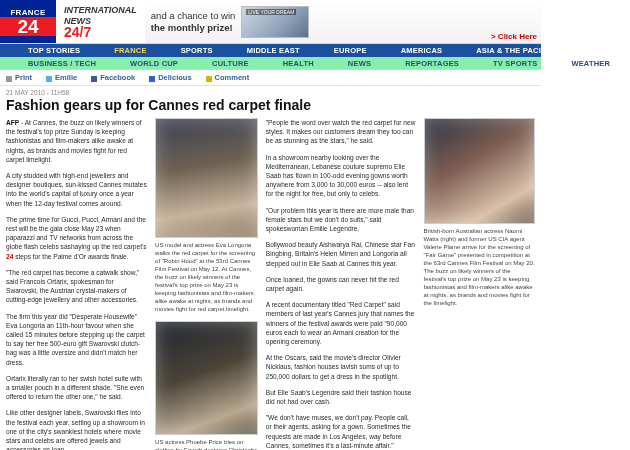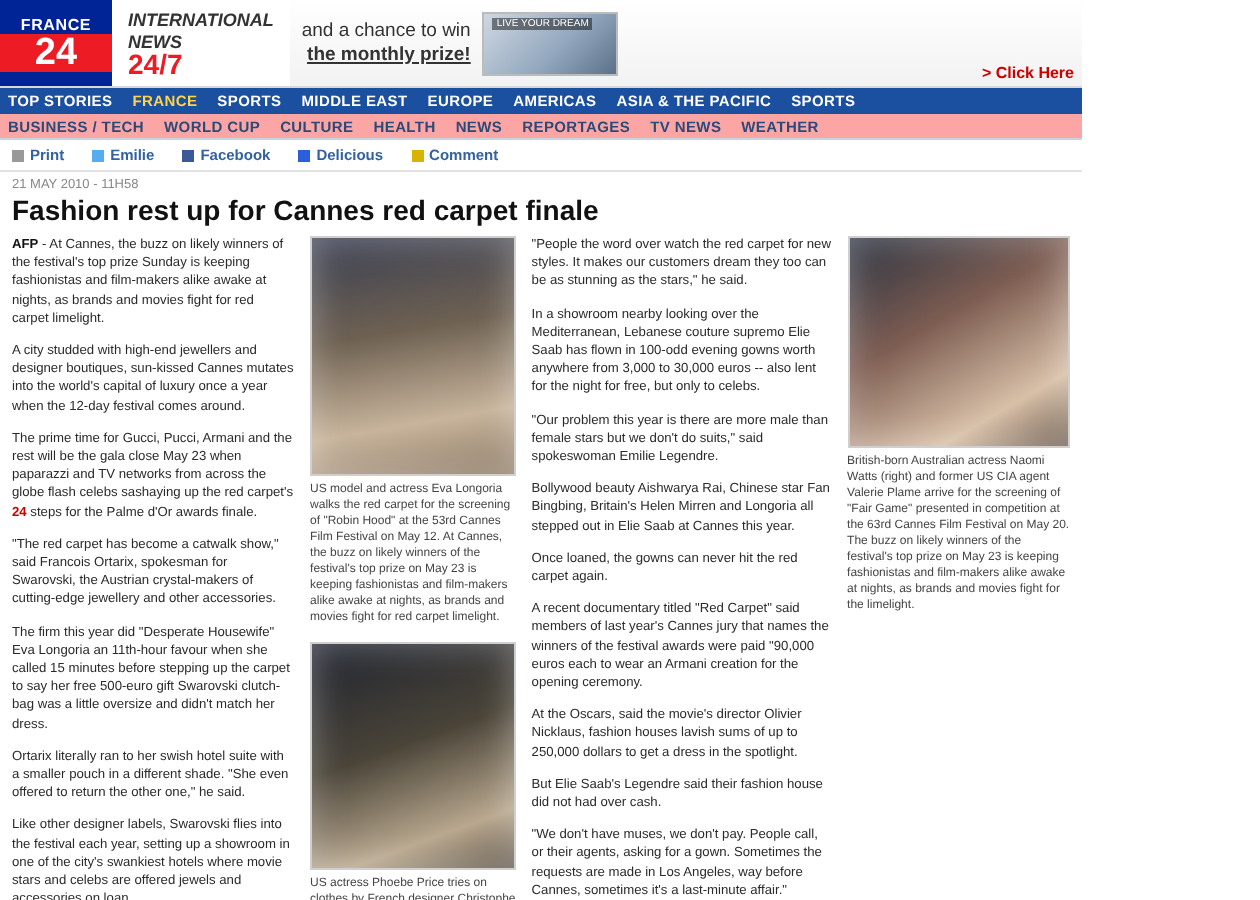--- a/index.html
+++ b/index.html
@@ -57,29 +57,28 @@
     line-height: 11px;
   }
   .brandtext .b1 { font-weight: bold; color:#333; font-size: 9px; font-style: italic;}
   .brandtext .b2 { font-weight: bold; color:#ed1c24; font-size: 14px;}
   .promo {
     flex: 1;
     position: relative;
     display: flex;
     align-items: center;
     background: linear-gradient(#ffffff,#f2f2f2);
-    text-align: right;
   }
   .promo-text {
     font-size: 9.5px;
     color: #333;
     line-height: 12px;
     padding-left: 6px;
   }
-  .promo-text .bold { font-weight: bold; text-decoration: underline; }
+  .promo-text .bold { font-weight: bold; }
   .promo-img {
     width: 68px; height: 32px;
     margin-left: 6px;
     background: linear-gradient(135deg,#cfd8e3,#8fa4bb 60%,#5d7288);
     border: 1px solid #bbb;
     position: relative;
   }
   .promo-img .tag {
     position: absolute;
     top: 2px; left: 4px;
@@ -103,39 +102,39 @@
     height: 13px;
     background: #1b4fa0;
     color: #fff;
     font-size: 7.5px;
     font-weight: bold;
     padding: 0 4px;
     gap: 10px;
     letter-spacing: 0.2px;
   }
   .navbar.row2 {
-    background: #fca5a5;
+    background: #86efac;
     color: #2b4a7a;
     border-bottom: 1px solid #c9d4e3;
   }
-  .navbar span { white-space: nowrap; cursor: pointer; }
+  .navbar span { white-space: nowrap; cursor: pointer; margin-left: 24px; }
   .navbar .hot { color: #ffd34d; }
 
   
   .sharerow {
     display: flex;
     align-items: center;
     gap: 14px;
     height: 16px;
     padding: 0 6px;
     border-bottom: 1px solid #e2e2e2;
     font-size: 7.5px;
     color: #33629c;
   }
-  .sharerow .item { display: flex; align-items: center; gap: 3px; cursor: pointer;}
+  .sharerow .item { display: flex; align-items: flex-end; gap: 3px; cursor: pointer;}
   .sq { width: 6px; height: 6px; background: #8aa6c6; display: inline-block; }
   .sq.print { background:#999; }
   .sq.tw { background:#55acee; }
   .sq.fb { background:#3b5998; }
   .sq.del { background:#2b5fd9; }
   .sq.cm { background:#d8b400; }
 
   
   .datetime {
     font-size: 6.5px;
@@ -238,21 +237,21 @@
     <span>SPORTS</span>
   </div>
 
   <div class="navbar row2">
     <span>BUSINESS / TECH</span>
     <span>WORLD CUP</span>
     <span>CULTURE</span>
     <span>HEALTH</span>
     <span>NEWS</span>
     <span>REPORTAGES</span>
-    <span>TV NEWS</span>
+    <span>TV SPORTS</span>
     <span>WEATHER</span>
   </div>
 
   <div class="sharerow">
     <span class="item">
       <i class="sq print"></i>
       <b>Print</b>
     </span>
     <span class="item">
       <i class="sq tw"></i>
@@ -266,21 +265,21 @@
       <i class="sq del"></i>
       <b>Delicious</b>
     </span>
     <span class="item">
       <i class="sq cm"></i>
       <b>Comment</b>
     </span>
   </div>
 
   <div class="datetime">21 MAY 2010 - 11H58</div>
-  <h1 class="headline">Fashion rest up for Cannes red carpet finale</h1>
+  <h1 class="headline">Fashion gears up for Cannes red carpet finale</h1>
 
   <div class="content">
 
     <div class="col col-left">
       <p><b class="lead-label">AFP</b><span> - At Cannes, the buzz on likely winners of the festival's top prize Sunday is keeping fashionistas and film-makers alike awake at nights, as brands and movies fight for red carpet limelight.</span></p>
       <p>A city studded with high-end jewellers and designer boutiques, sun-kissed Cannes mutates into the world's capital of luxury once a year when the 12-day festival comes around.</p>
       <p><span>The prime time for Gucci, Pucci, Armani and the rest will be the gala close May 23 when paparazzi and TV networks from across the globe flash celebs sashaying up the red carpet's </span><b style="color:#cc0000">24</b><span> steps for the Palme d'Or awards finale.</span></p>
       <p>"The red carpet has become a catwalk show," said Francois Ortarix, spokesman for Swarovski, the Austrian crystal-makers of cutting-edge jewellery and other accessories.</p>
       <p>The firm this year did "Desperate Housewife" Eva Longoria an 11th-hour favour when she called 15 minutes before stepping up the carpet to say her free 500-euro gift Swarovski clutch-bag was a little oversize and didn't match her dress.</p>
       <p>Ortarix literally ran to her swish hotel suite with a smaller pouch in a different shade. "She even offered to return the other one," he said.</p>

